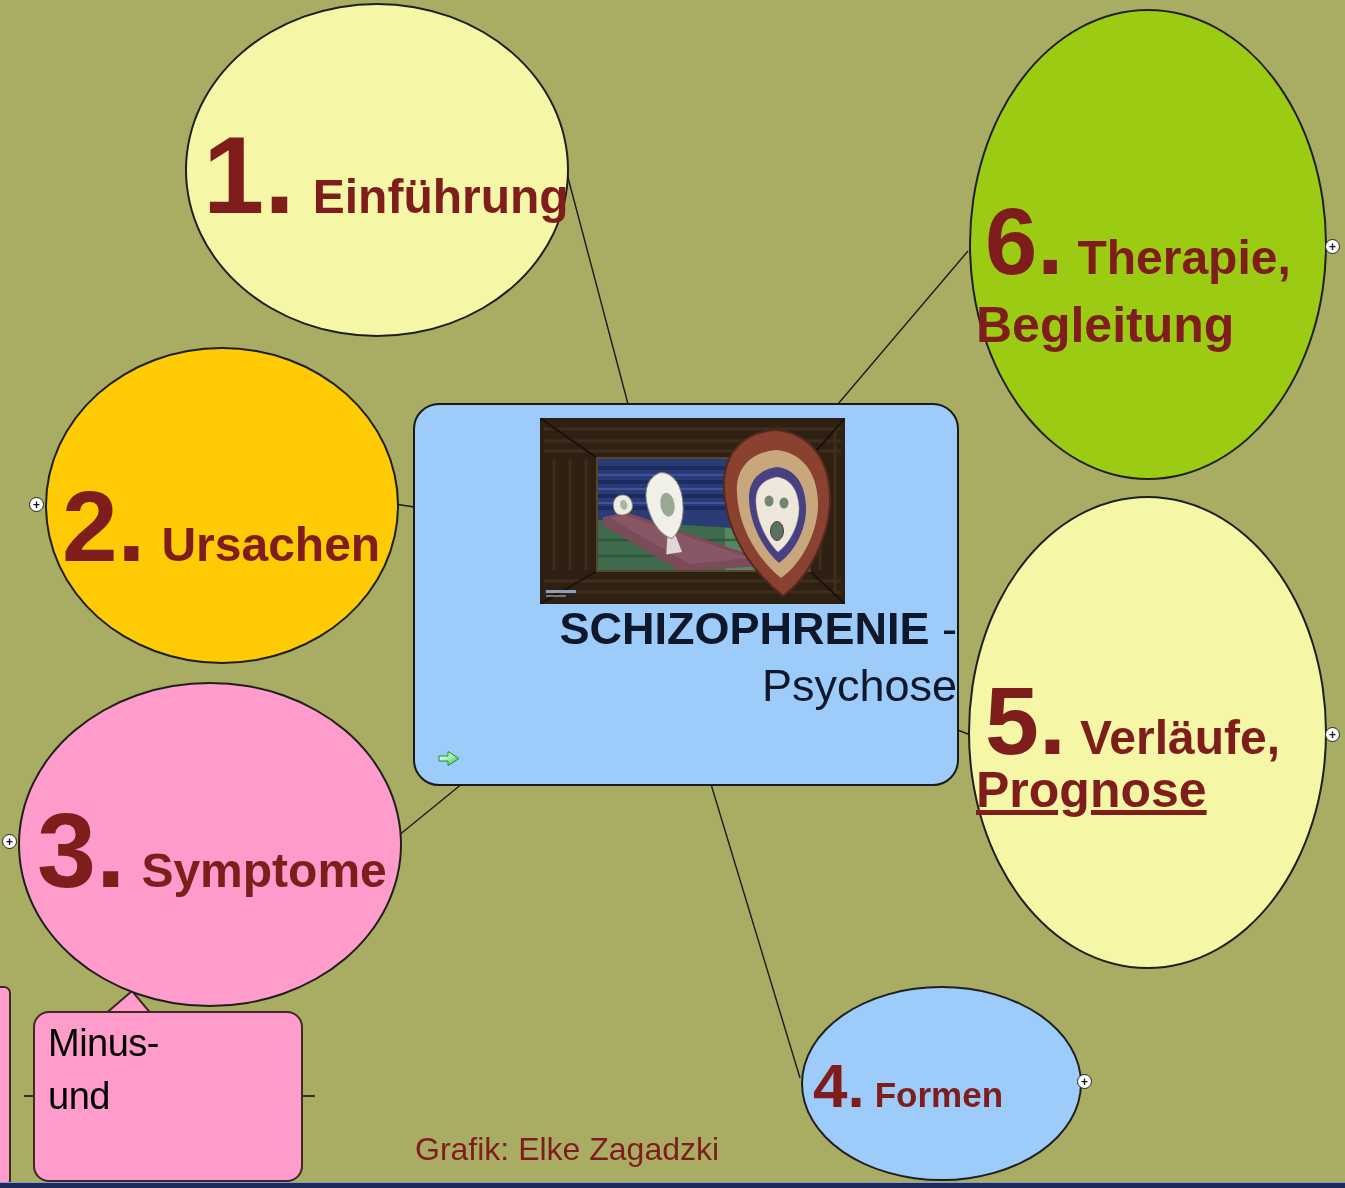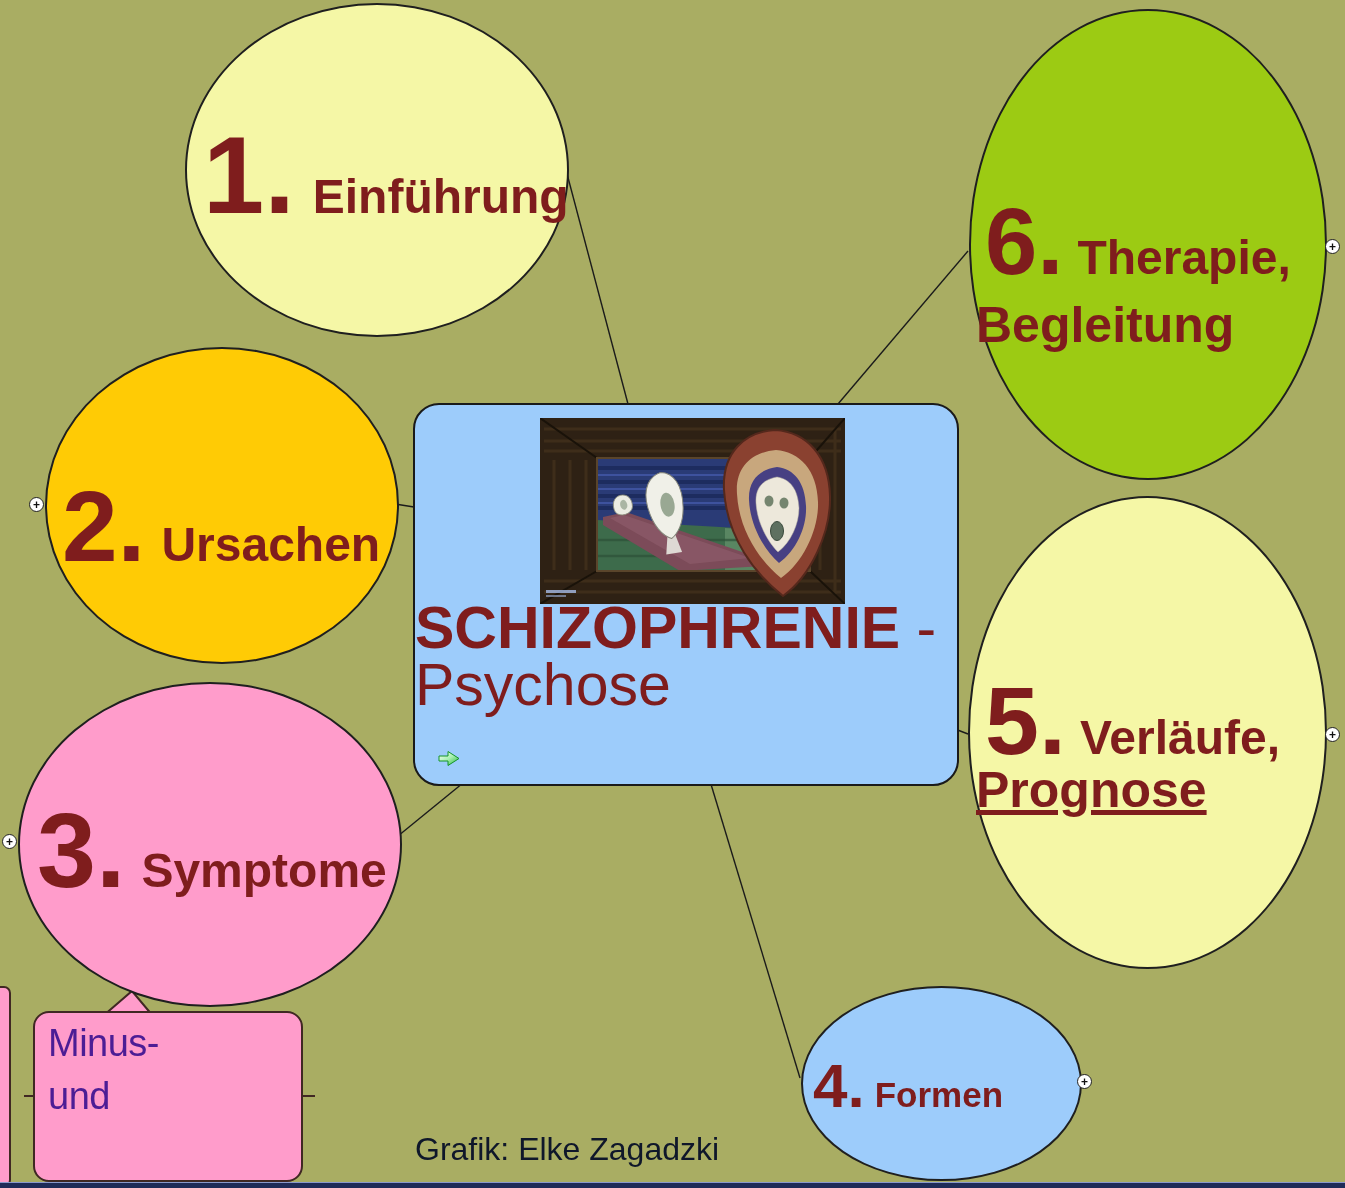--- a/index.html
+++ b/index.html
@@ -25,43 +25,43 @@
   .t4{left:10px;top:62px;}  .t4 .num{font-size:62px;margin-right:10px;} .t4 .lbl{font-size:35px;}
   .t5a{left:15px;top:167px;} .t5a .num{font-size:97px;margin-right:14px;}
   .t5b{left:6px;top:263px;font-weight:bold;font-size:50px;text-decoration:underline;}
   .t6a{left:14px;top:177px;} .t6a .num{font-size:94px;margin-right:14px;}
   .t6b{left:5px;top:265px;font-weight:bold;font-size:50px;margin-top:20px;}
   .center-node{
     position:absolute;left:413px;top:403px;width:542px;height:379px;
     background:#9DCCFB;border:2px solid #1a1a1a;border-radius:26px;z-index:2;
   }
   .painting{position:absolute;left:125px;top:13px;}
-  .node-text{position:absolute;left:0;top:195px;width:100%;text-align:left;
-    font-size:59px;line-height:57px;color:#7f1d1d;}
+  .node-text{position:absolute;left:0;top:195px;width:100%;text-align:right;
+    font-size:45px;line-height:57px;color:#0f172a;}
   .node-text .b{font-weight:bold;}
   .link-arrow{position:absolute;left:23px;top:345px;}
   .callout{
     position:absolute;left:33px;top:1011px;width:270px;height:171px;
     background:#FF9CCB;border:2.5px solid #402823;border-radius:16px;
     z-index:3;box-sizing:border-box;
   }
-  .callout-text{padding:4px 0 0 13px;font-size:38px;line-height:53px;color:#4c1d95;letter-spacing:-0.5px;}
+  .callout-text{padding:4px 0 0 13px;font-size:38px;line-height:53px;color:#000000;letter-spacing:-0.5px;}
   .sliver{
     position:absolute;left:-14px;top:986px;width:21px;height:197px;
     background:#FF9CCB;border:2.5px solid #402823;border-radius:7px;z-index:3;
   }
   .expander{
     position:absolute;width:15px;height:15px;box-sizing:border-box;
     background:#fff;border:1.5px solid #222;border-radius:50%;z-index:4;
     display:flex;align-items:center;justify-content:center;
     font-size:12px;font-weight:bold;line-height:1;color:#111;
   }
   .x2{left:29px;top:497px;} .x3{left:2px;top:834px;} .x4{left:1077px;top:1074px;}
   .x5{left:1325px;top:727px;} .x6{left:1325px;top:239px;}
-  .credit{position:absolute;left:415px;top:1131px;font-size:32px;color:#0f172a;z-index:2;}
+  .credit{position:absolute;left:415px;top:1131px;font-size:32px;color:#7f1d1d;z-index:2;}
   .bottom-bar{
     position:absolute;left:0;bottom:0;width:100%;height:6px;box-sizing:border-box;
     background:#1F2B58;border-top:1px solid #8A99CC;z-index:5;
   }
 </style>
 </head>
 <body>
 
 <div class="canvas">
 

